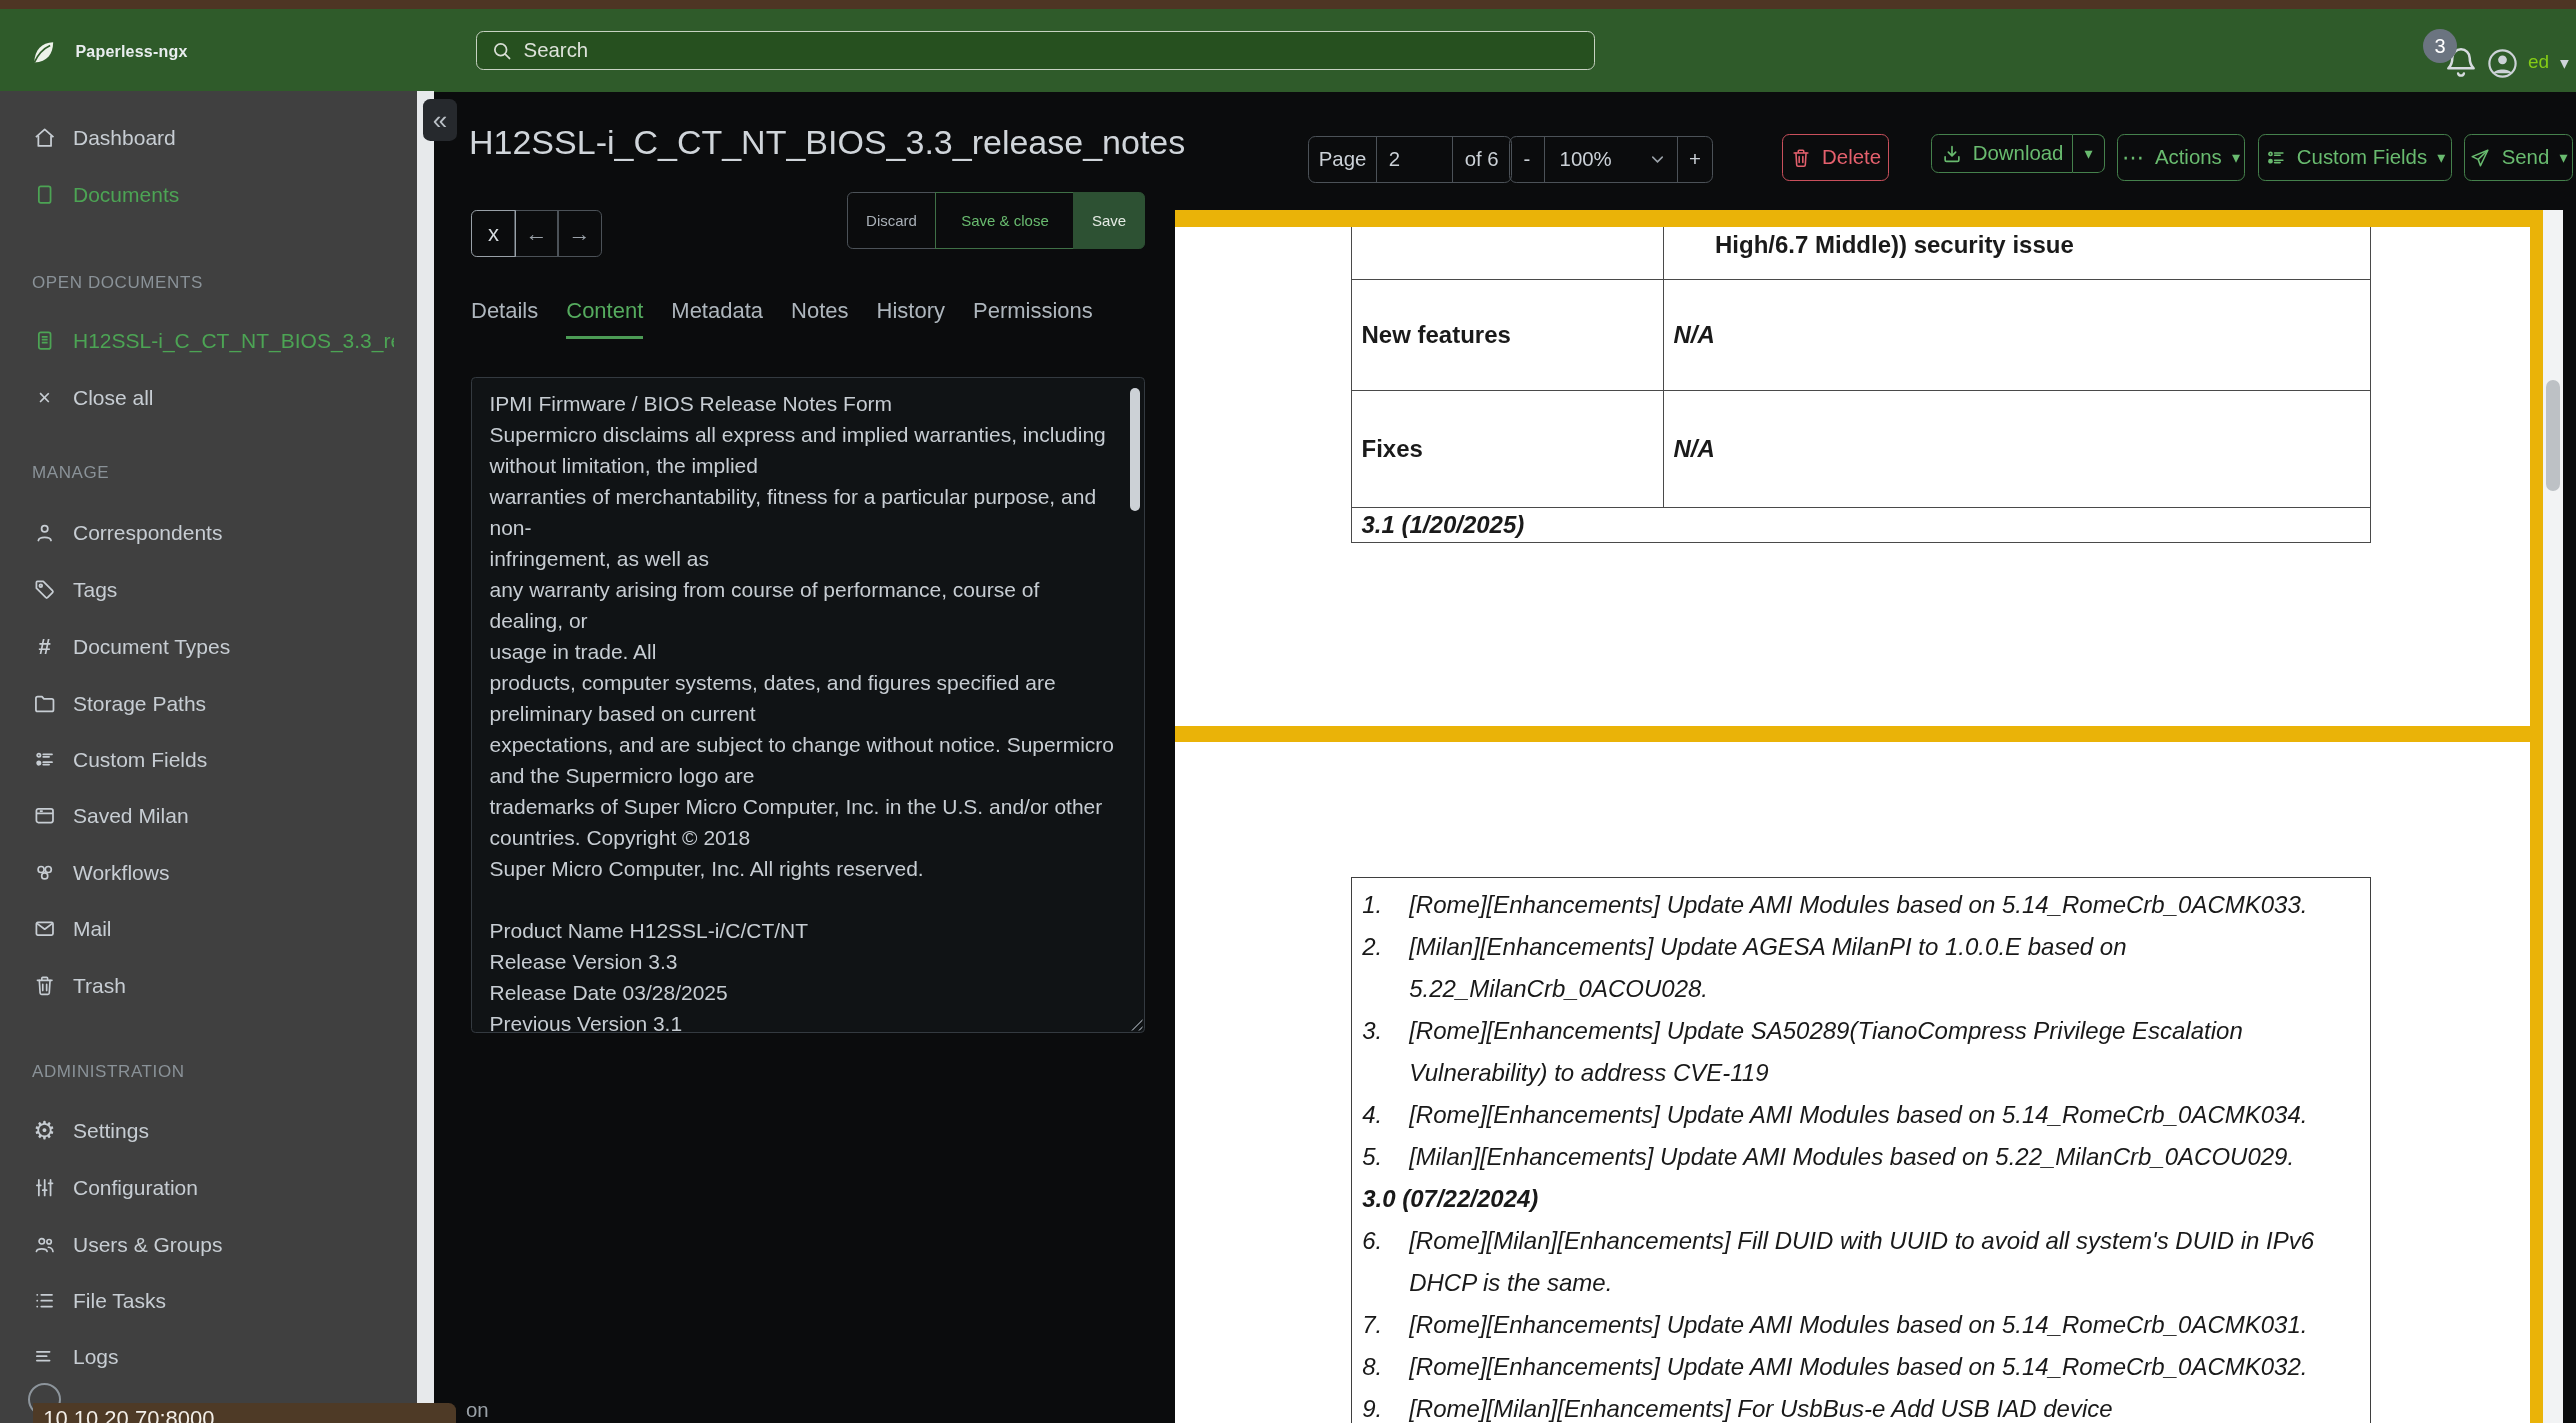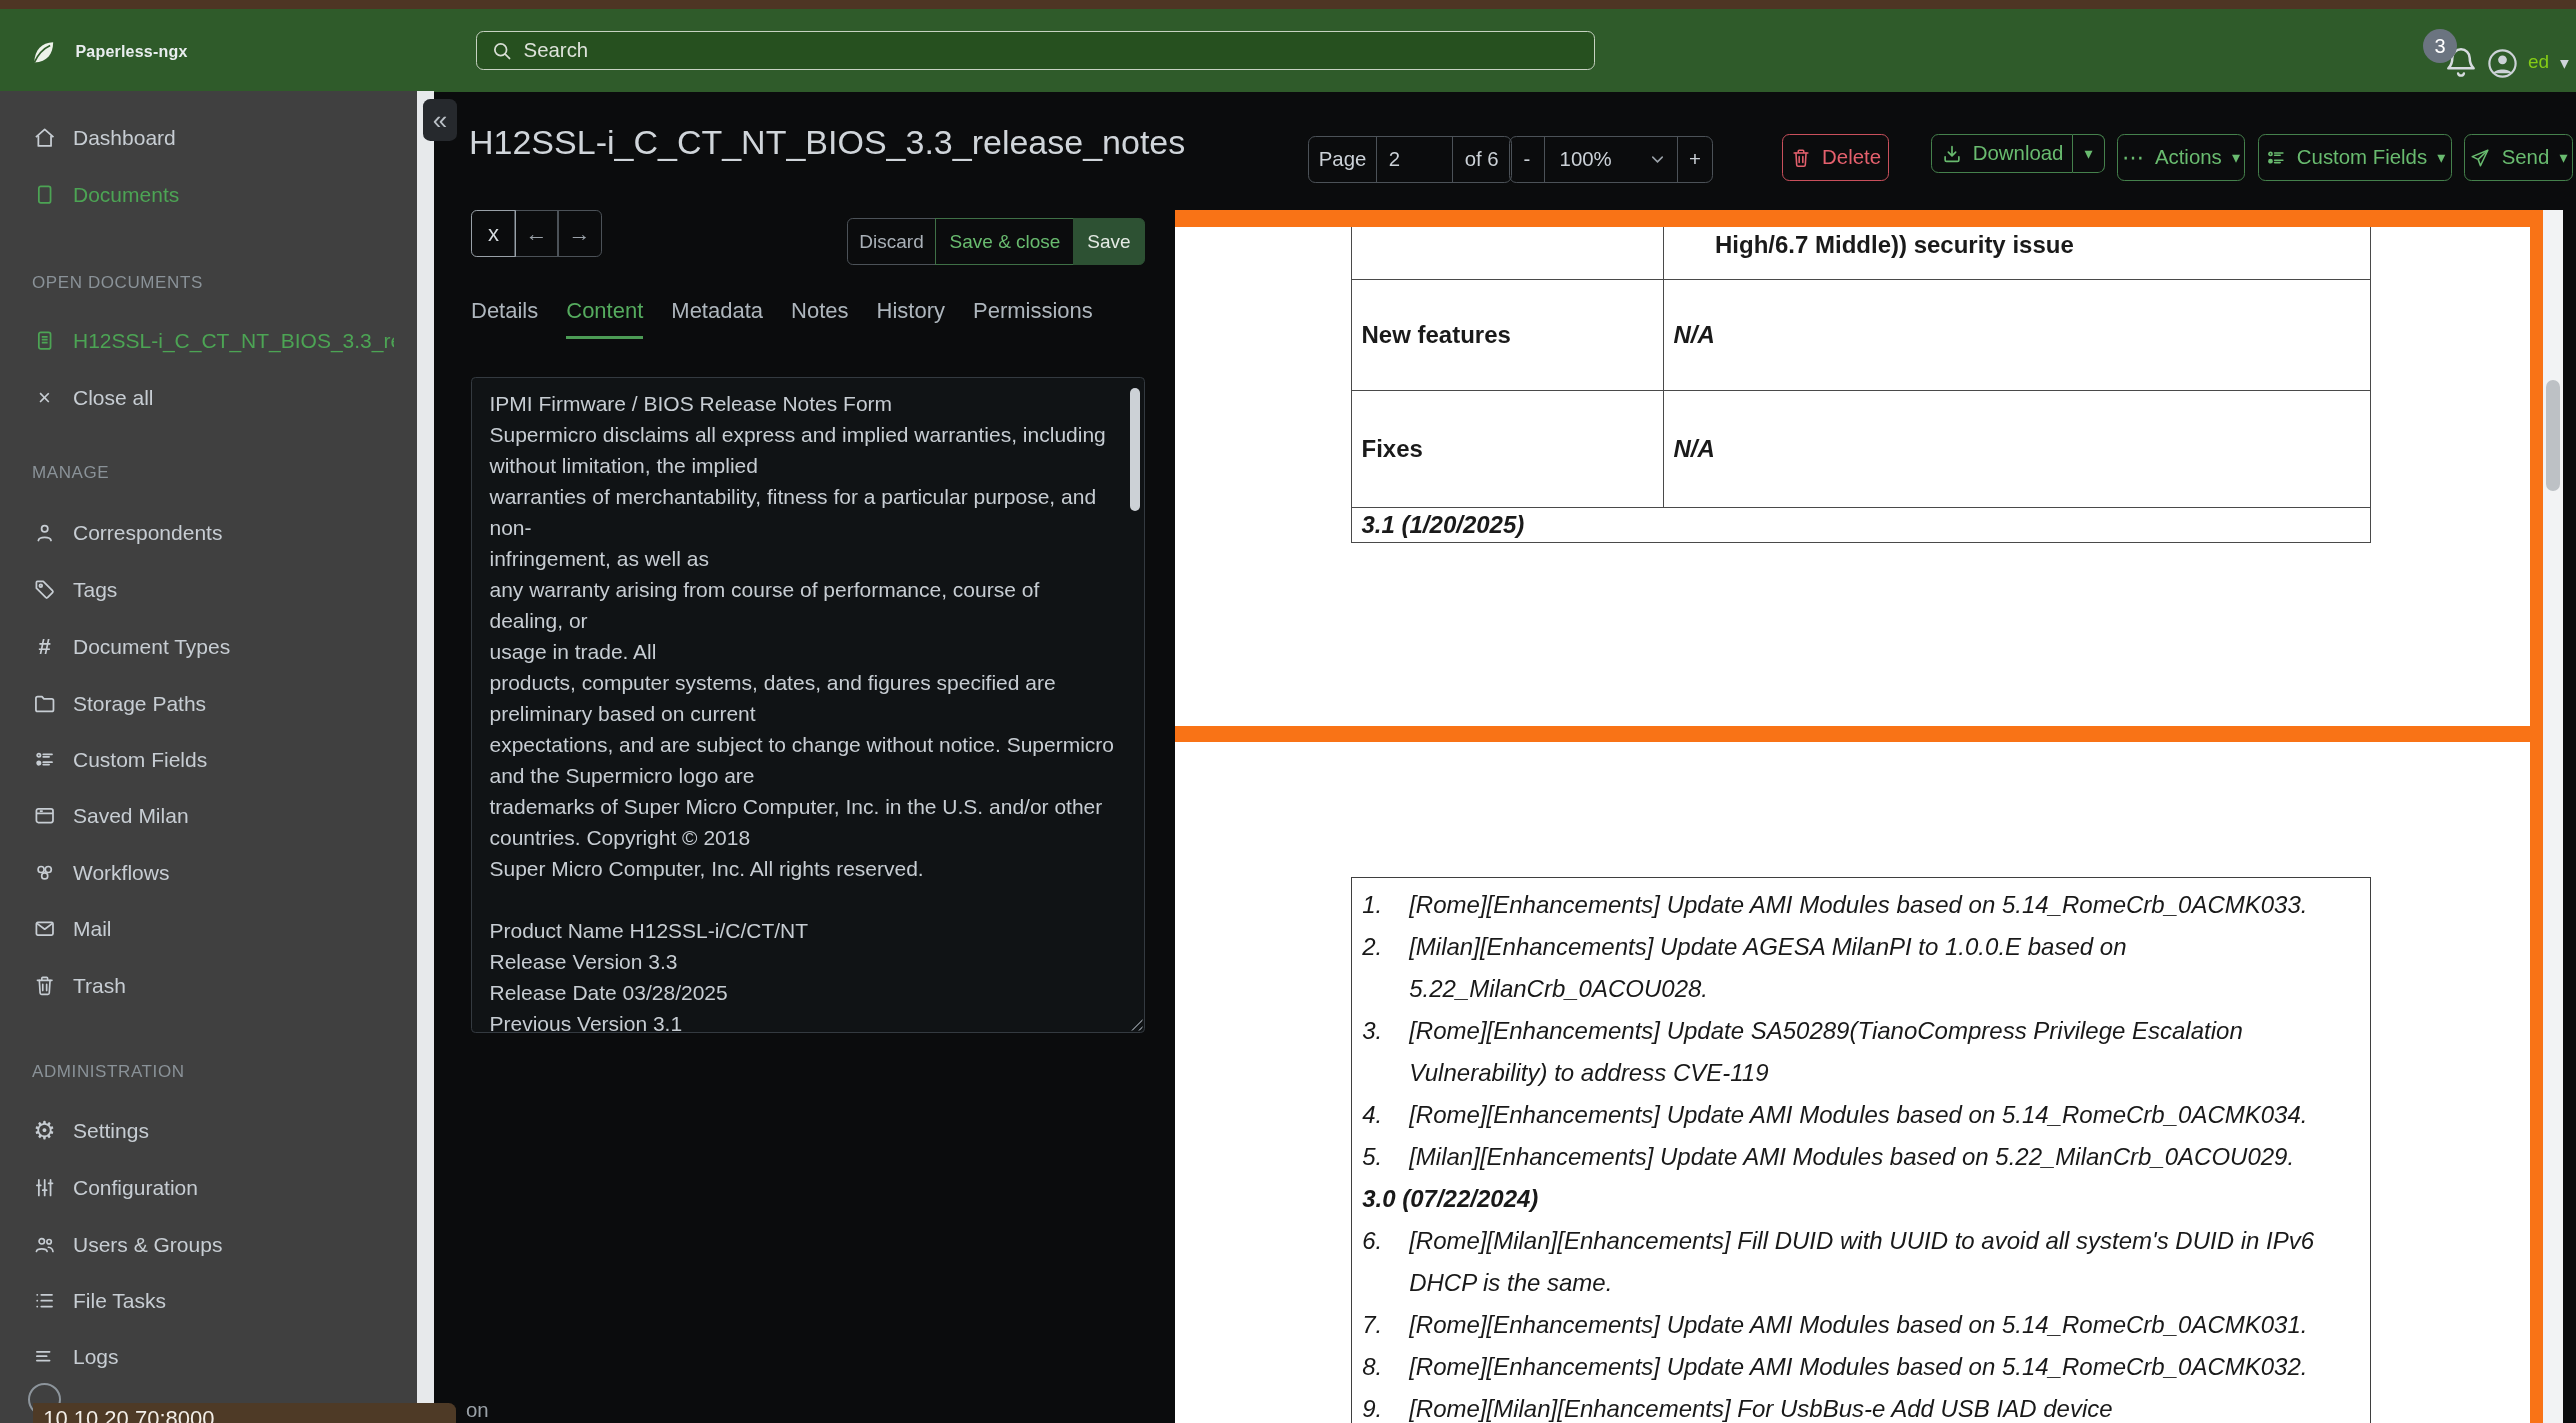--- a/index.html
+++ b/index.html
@@ -67,39 +67,39 @@
   .dl-caret{width:32px;border:1.5px solid #45814c;border-left:none;border-radius:0 7.3px 7.3px 0;display:flex;
             align-items:center;justify-content:center;color:#69bb6f;font-size:16px;box-sizing:border-box;}
   .caret{font-size:16px;}
 
   
   .nav-btn{position:absolute;top:210px;width:45px;height:47px;border:1.5px solid #4c5258;display:flex;
            align-items:center;justify-content:center;color:#9aa1a8;font-size:22px;box-sizing:border-box;background:transparent;}
   .nav-x{left:471px;border-color:#99a1a8;color:#d6dbdf;border-radius:5.8px 0 0 5.8px;z-index:2;}
   .nav-l{left:514px;}
   .nav-r{left:557px;border-radius:0 5.8px 5.8px 0;}
-  .sv-btn{position:absolute;top:218px;height:47px;display:flex;align-items:center;justify-content:center;
-          font-size:19px;box-sizing:border-box;border:1.5px solid #4c5258;background:transparent;}
+  .sv-btn{position:absolute;top:192px;height:57px;display:flex;align-items:center;justify-content:center;
+          font-size:15px;box-sizing:border-box;border:1.5px solid #4c5258;background:transparent;}
   .sv-discard{left:847px;width:89px;color:#a9b0b7;border-radius:5.8px 0 0 5.8px;}
   .sv-sac{left:935px;width:140px;color:#69bb6f;border-color:#3f7046;}
   .sv-save{left:1073px;width:72px;color:#e4eae4;background:#2d5133;border-color:#2d5133;border-radius:0 5.8px 5.8px 0;}
   .tabs{left:471px;top:298px;display:flex;gap:28px;color:#aeb6bd;font-size:22px;}
   .tab{padding-bottom:11.7px;}
   .tab.active{color:#55ab5e;border-bottom:3.7px solid #4c9c55;}
   .textarea{left:471px;top:377px;width:674px;height:656px;background:#101315;border:0.7px solid #343a40;
             border-radius:4.4px;box-sizing:border-box;overflow:hidden;}
   .ta-text{position:absolute;left:17.5px;top:10.2px;right:29px;color:#c7cdd3;font-size:21px;line-height:31px;
            white-space:pre-wrap;}
   .ta-thumb{position:absolute;right:3.7px;top:10.2px;width:10.2px;height:123px;background:#ccd1d6;border-radius:5.1px;}
   .ta-resize{position:absolute;right:1.5px;bottom:1.5px;width:16px;height:16px;
              background:repeating-linear-gradient(135deg,transparent 0 3.7px,#70767c 3.7px 5.1px);
              clip-path:polygon(100% 0,100% 100%,0 100%);}
 
   
-  .preview{left:1175px;top:210px;width:1388px;height:1214px;background:#f97316;overflow:hidden;}
+  .preview{left:1175px;top:210px;width:1388px;height:1214px;background:#eab308;overflow:hidden;}
   .pv-page{position:absolute;left:0;width:1355px;background:#ffffff;}
   .pv-p1{top:17px;height:499px;}
   .pv-p2{top:532px;height:683px;}
   .pv-track{position:absolute;right:0;top:0;width:20.4px;height:1214px;background:#f2f3f4;}
   .pv-thumb{position:absolute;right:2.9px;top:170px;width:14px;height:111px;background:#bdc1c5;border-radius:7.3px;}
 
   .tbl{position:absolute;left:176px;top:0;width:1020px;border:1.5px solid #4a4a4a;border-top:none;
        box-sizing:border-box;color:#1a1a1a;font-size:24px;font-family:"Liberation Sans", sans-serif;}
   .tr{display:flex;border-top:1.5px solid #4a4a4a;box-sizing:border-box;}
   .tr:first-child{border-top:none;}

